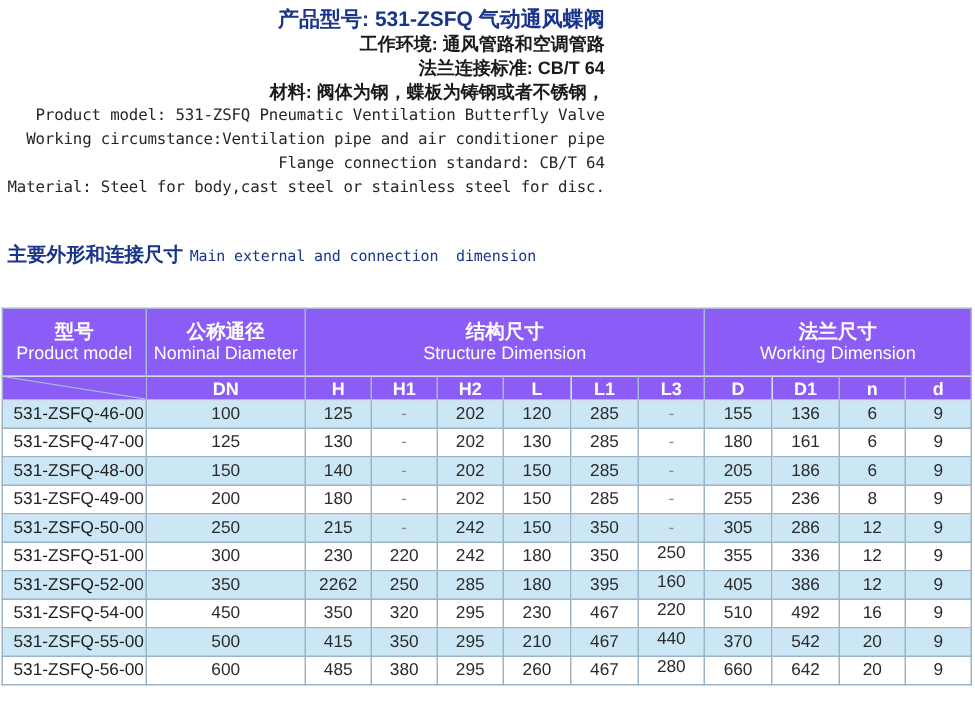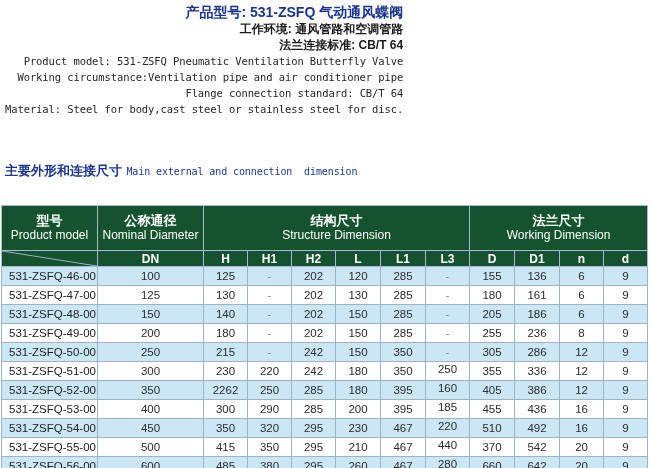--- a/index.html
+++ b/index.html
@@ -38,21 +38,21 @@
     position: absolute; top: 205px; left: 1px;
     width: 647px;
     border-collapse: collapse; table-layout: fixed;
   }
   .dim-table th, .dim-table td {
     border: 1px solid #9db3c6;
     padding: 0; overflow: hidden;
     text-align: center; vertical-align: middle;
   }
   .dim-table thead th {
-    background: #14532d; color: #ffffff;
+    background: #8b5cf6; color: #ffffff;
     border-color: #a9b8d6;
   }
   thead tr.group-row { height: 45px; }
   thead tr.label-row { height: 16px; }
   .grp .cn { font-size: 13px; font-weight: bold; line-height: 15px; }
   .grp .en { font-size: 12px; font-weight: normal; line-height: 15px; text-align: center; }
   .label-row th { font-size: 12px; font-weight: bold; }
 
   th.diag { position: relative; padding: 0; }
   th.diag svg { position: absolute; top: 0; left: 0; width: 100%; height: 100%; display: block; }
@@ -67,20 +67,21 @@
 </style>
 </head>
 <body>
 
 <div class="page">
 
   <div class="doc-header">
     <div class="doc-title">产品型号: 531-ZSFQ 气动通风蝶阀</div>
     <div class="cn-line">工作环境: 通风管路和空调管路</div>
     <div class="cn-line">法兰连接标准: CB/T 64</div>
+    <div class="cn-line">材料: 阀体为钢，蝶板为铸钢或者不锈钢，</div>
     <div class="en-line">Product model: 531-ZSFQ Pneumatic Ventilation Butterfly Valve</div>
     <div class="en-line">Working circumstance:Ventilation pipe and air conditioner pipe</div>
     <div class="en-line">Flange connection standard: CB/T 64</div>
     <div class="en-line">Material: Steel for body,cast steel or stainless steel for disc.</div>
   </div>
 
   <div class="section-heading">
     <span class="sec-cn">主要外形和连接尺寸</span>
     <span class="sec-en">Main external and connection  dimension</span>
   </div>
@@ -231,34 +232,20 @@
         <td>285</td>
         <td>180</td>
         <td>395</td>
         <td class="raise">160</td>
         <td>405</td>
         <td>386</td>
         <td>12</td>
         <td>9</td>
       </tr>
       <tr>
-        <td class="model">531-ZSFQ-53-00</td>
-        <td>400</td>
-        <td>300</td>
-        <td>290</td>
-        <td>285</td>
-        <td>200</td>
-        <td>395</td>
-        <td class="raise">185</td>
-        <td>455</td>
-        <td>436</td>
-        <td>16</td>
-        <td>9</td>
-      </tr>
-      <tr>
         <td class="model">531-ZSFQ-54-00</td>
         <td>450</td>
         <td>350</td>
         <td>320</td>
         <td>295</td>
         <td>230</td>
         <td>467</td>
         <td class="raise">220</td>
         <td>510</td>
         <td>492</td>

